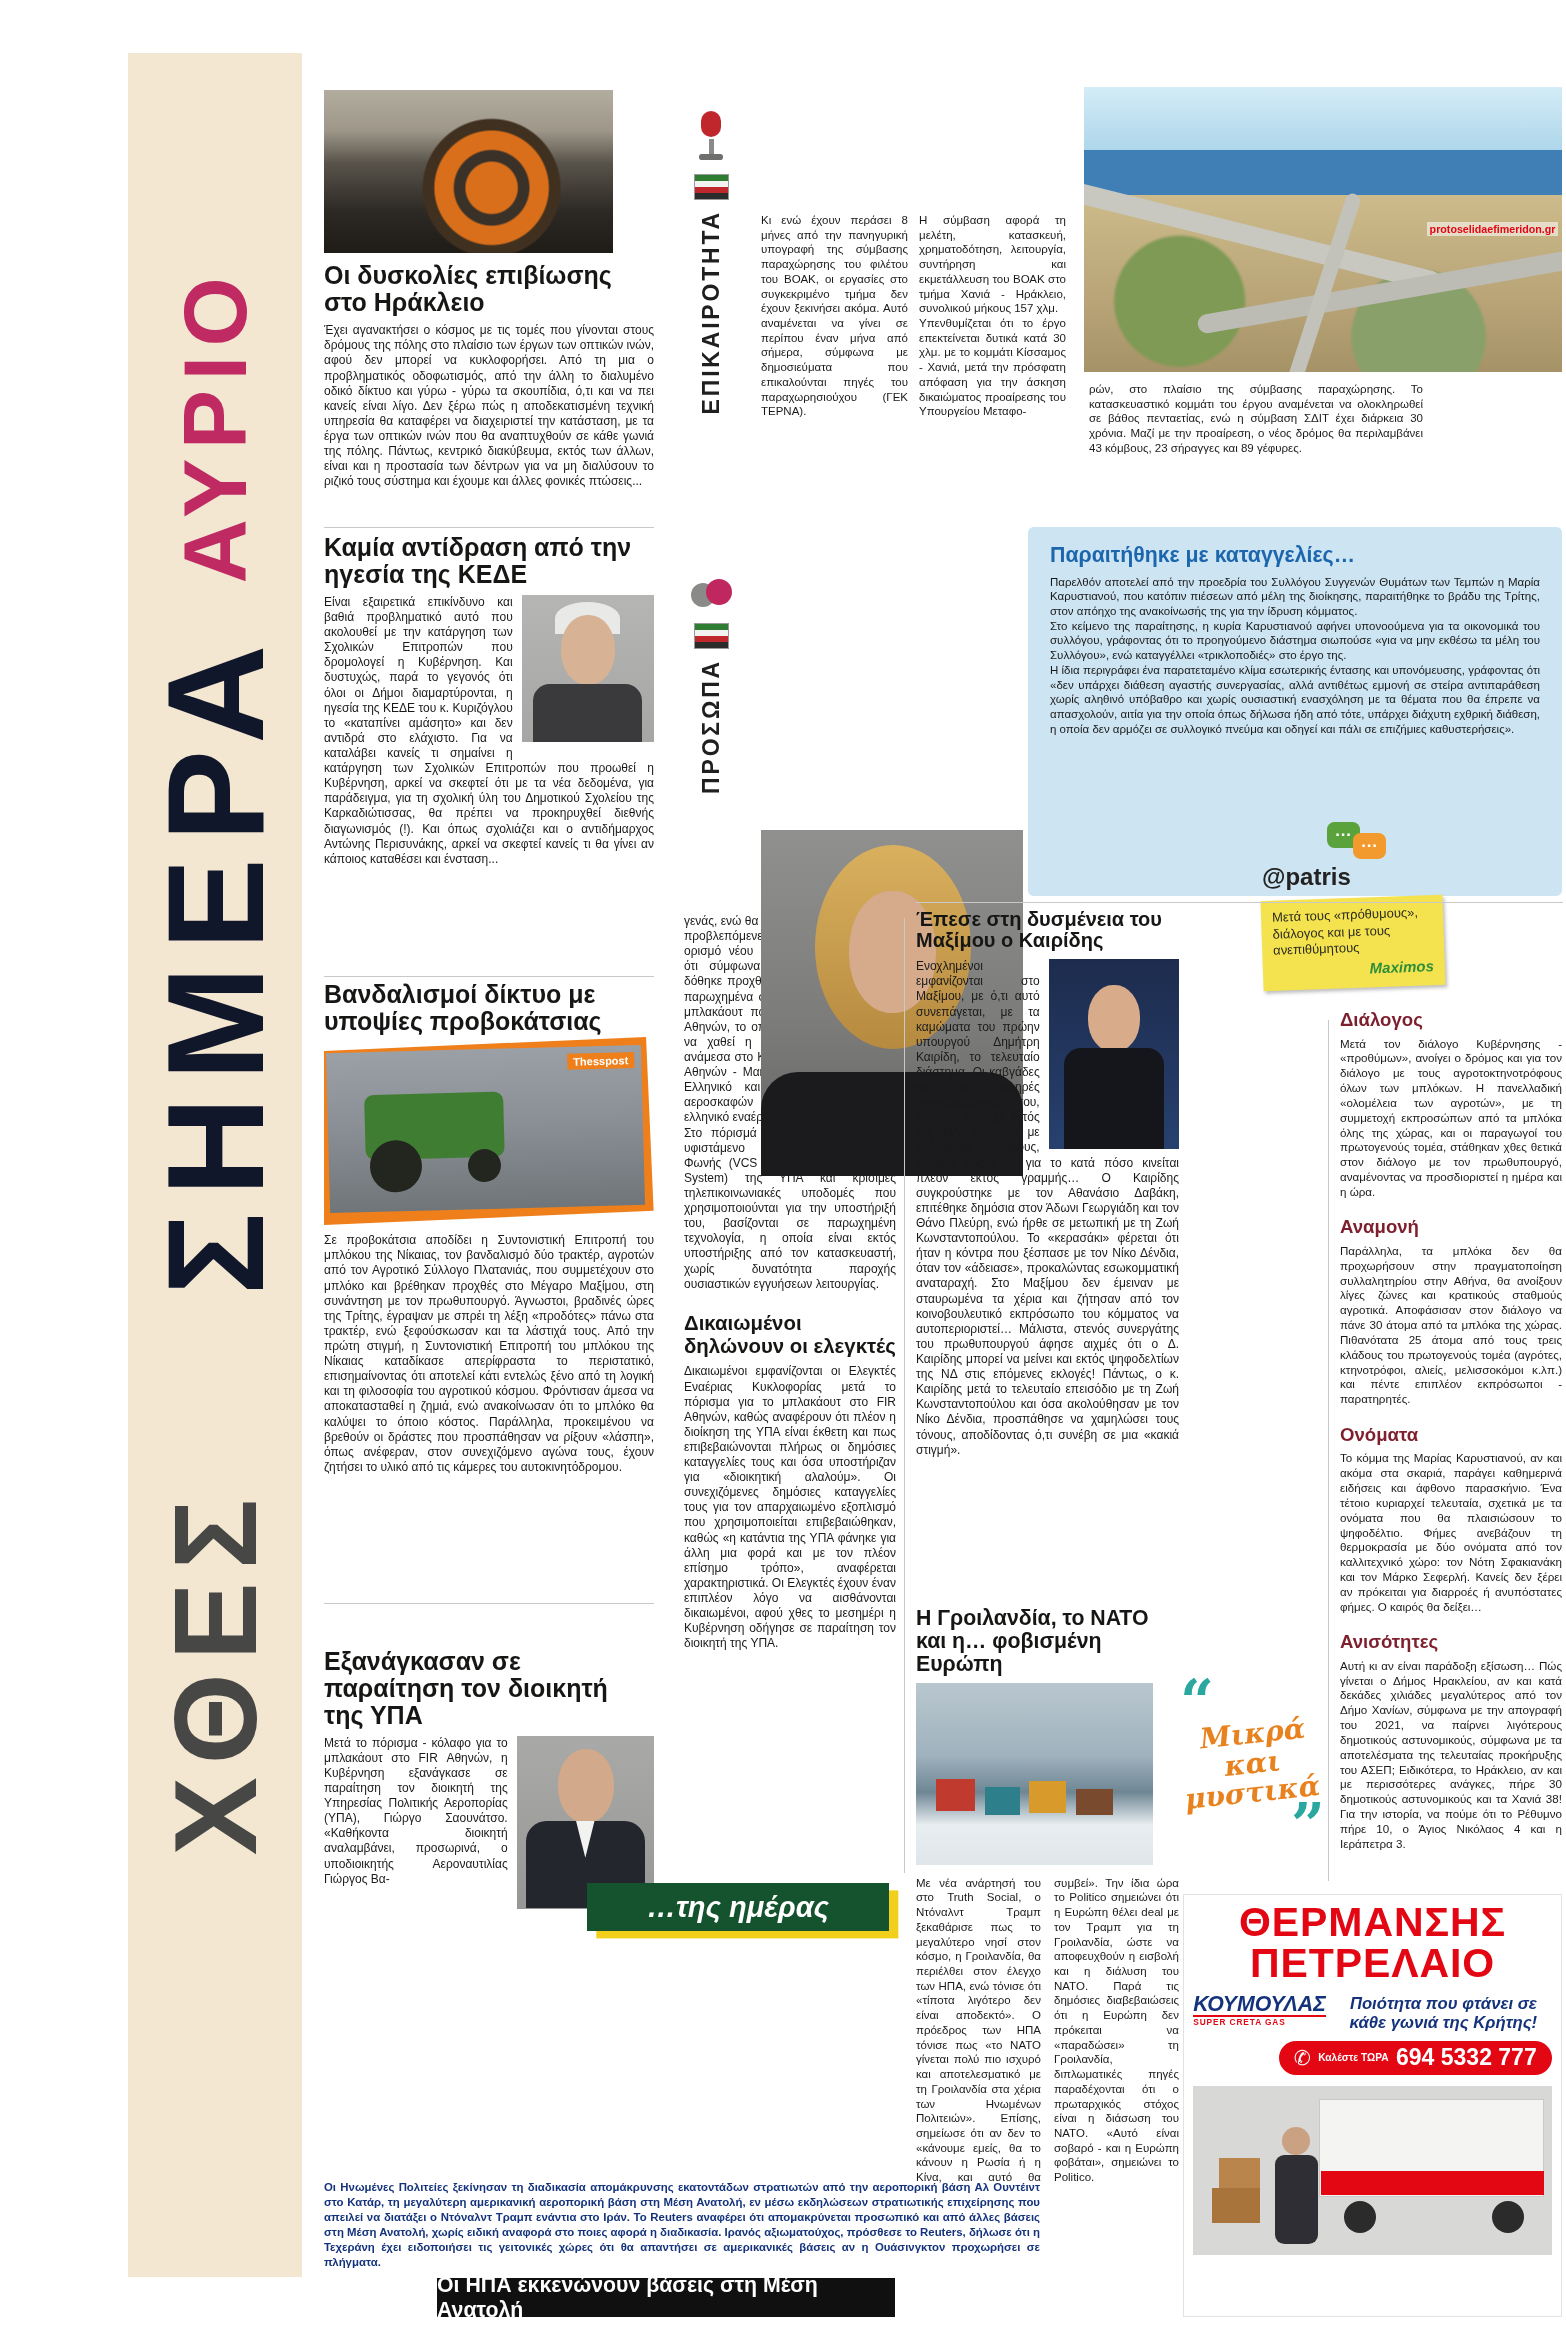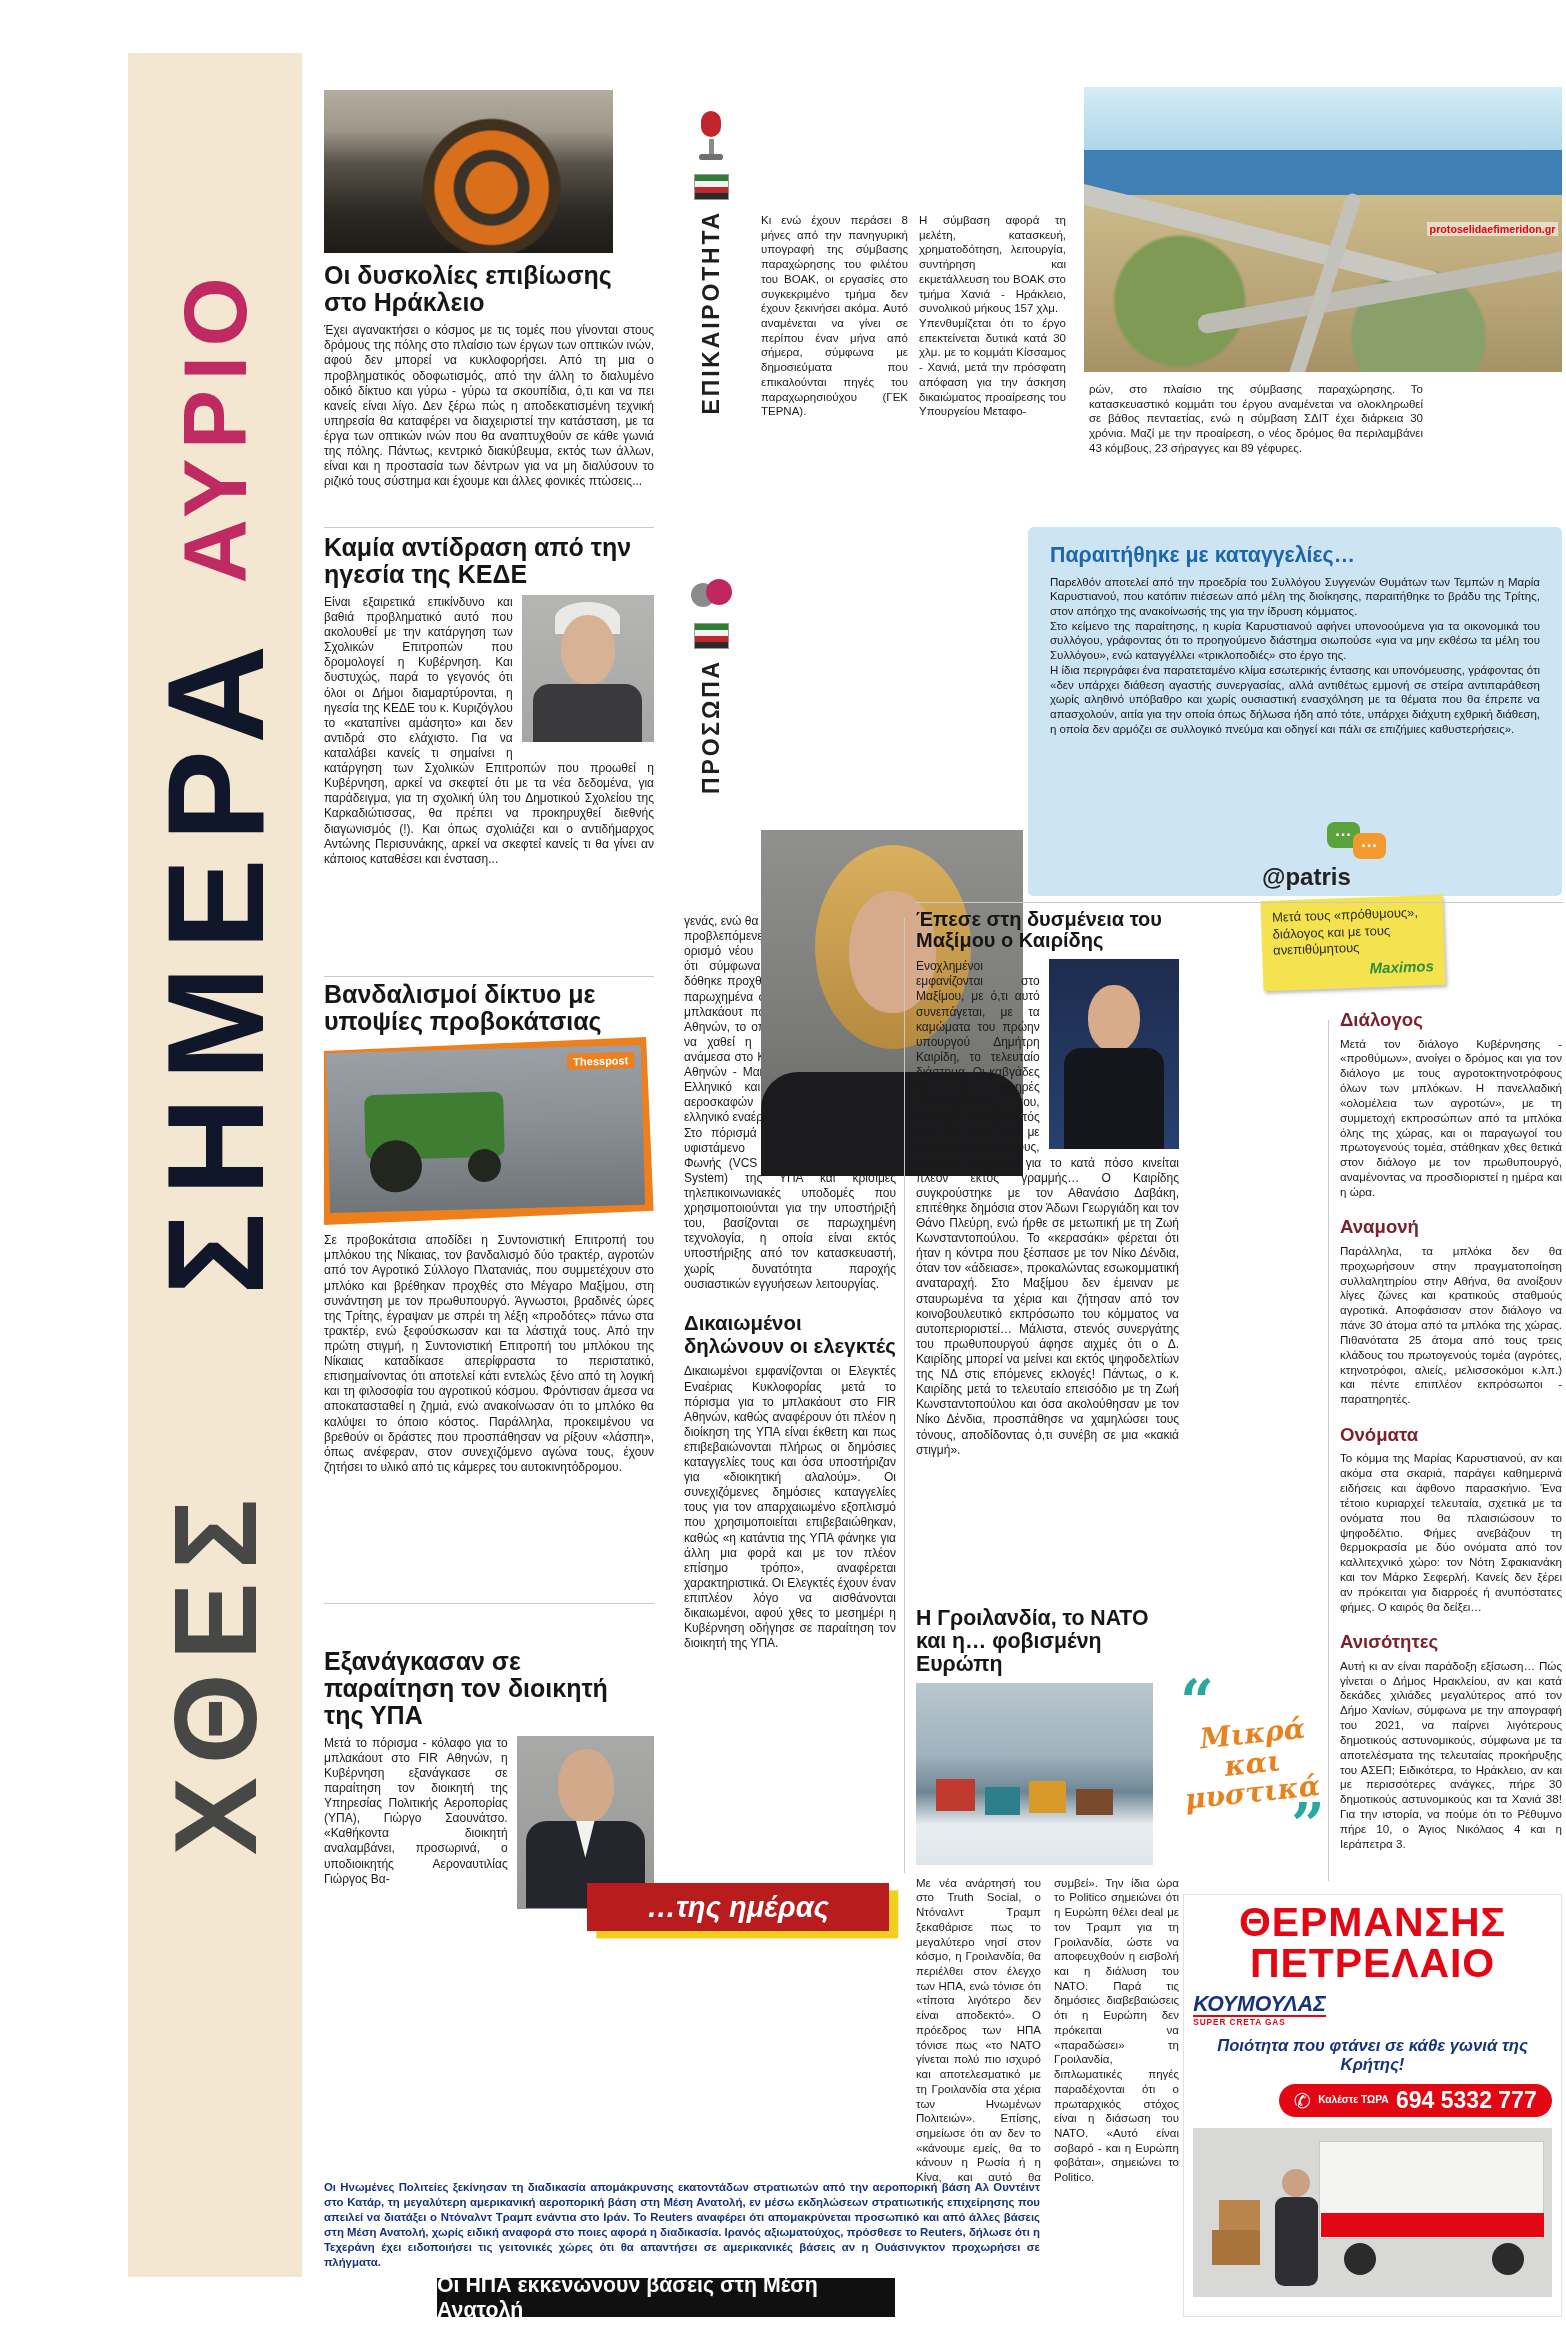--- a/index.html
+++ b/index.html
@@ -48,29 +48,29 @@
   .sig{display:block;text-align:right;font-weight:800;font-style:italic;color:#2f8f3a;font-size:15px;margin-top:3.7px;}
   
   .sb h3{font-size:18.6px;font-weight:800;color:#7e1f2d;margin:0 0 5.6px 0;}
   .sb p{font-size:11.6px;line-height:1.28;text-align:justify;margin:0 0 16.7px 0;color:#1a1a1a;}
   
   .mikra{position:absolute;text-align:center;}
   .mikra .q{font-family:"DejaVu Serif",serif;font-size:59px;line-height:.6;color:#2aa8a0;font-weight:700;}
   .mikra .ln{font-family:"DejaVu Serif",serif;font-style:italic;font-weight:700;
              font-size:28px;line-height:1.05;color:#e8821e;transform:rotate(-6deg);}
   
-  .daybanner{position:absolute;background:#b91c1c;color:#fff;display:flex;align-items:center;justify-content:center;
+  .daybanner{position:absolute;background:#14532d;color:#fff;display:flex;align-items:center;justify-content:center;
              font-style:italic;font-weight:700;font-size:29px;box-shadow:9.3px 7.4px 0 #f2cf1b;}
   .strip{position:absolute;background:#101010;color:#fff;display:flex;align-items:center;justify-content:center;
          font-weight:800;font-size:21.3px;}
   .caption{position:absolute;color:#14337c;font-weight:700;font-size:11.4px;line-height:1.3;text-align:justify;}
   
   .ad{position:absolute;background:#fff;border:0.9px solid #e2e2e2;padding:7.4px 9.3px;box-sizing:border-box;}
   .ad-title{color:#e30613;font-weight:900;font-size:41px;line-height:1.0;text-align:center;letter-spacing:0.9px;}
-  .brandrow{display:flex;align-items:flex-start;gap:9.3px;margin-top:9.3px;flex-direction:column;}
+  .brandrow{display:flex;align-items:flex-start;gap:9.3px;margin-top:9.3px;}
   .brand{font-size:21.3px;font-weight:900;font-style:italic;color:#14337c;border-bottom:2.8px solid #e30613;line-height:1;}
   .brand-sub{font-size:8.3px;font-weight:800;color:#e30613;letter-spacing:0.9px;}
   .tagline{flex:1;color:#14337c;font-weight:800;font-style:italic;font-size:16.7px;line-height:1.15;text-align:center;}
   .pill{margin:9.3px 0 0 auto;width:fit-content;background:#e30613;border-radius:24px;color:#fff;
         display:flex;align-items:center;gap:7.4px;padding:4.6px 15px;}
   .pill .cta{font-size:10.2px;font-weight:700;line-height:1;}
   .pill .num{font-size:23px;font-weight:900;line-height:1;}
   .wm{position:absolute;color:#e30613;font-weight:700;font-size:10.7px;background:rgba(255,255,255,.55);padding:0.9px 2.8px;}
 </style>
 </head>

